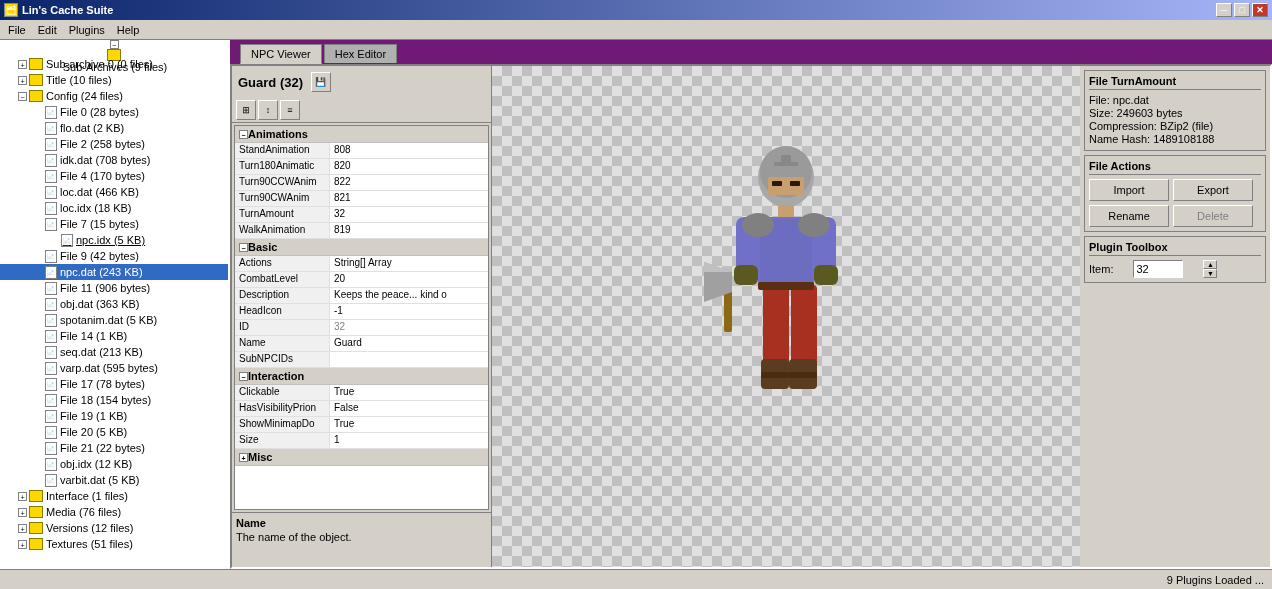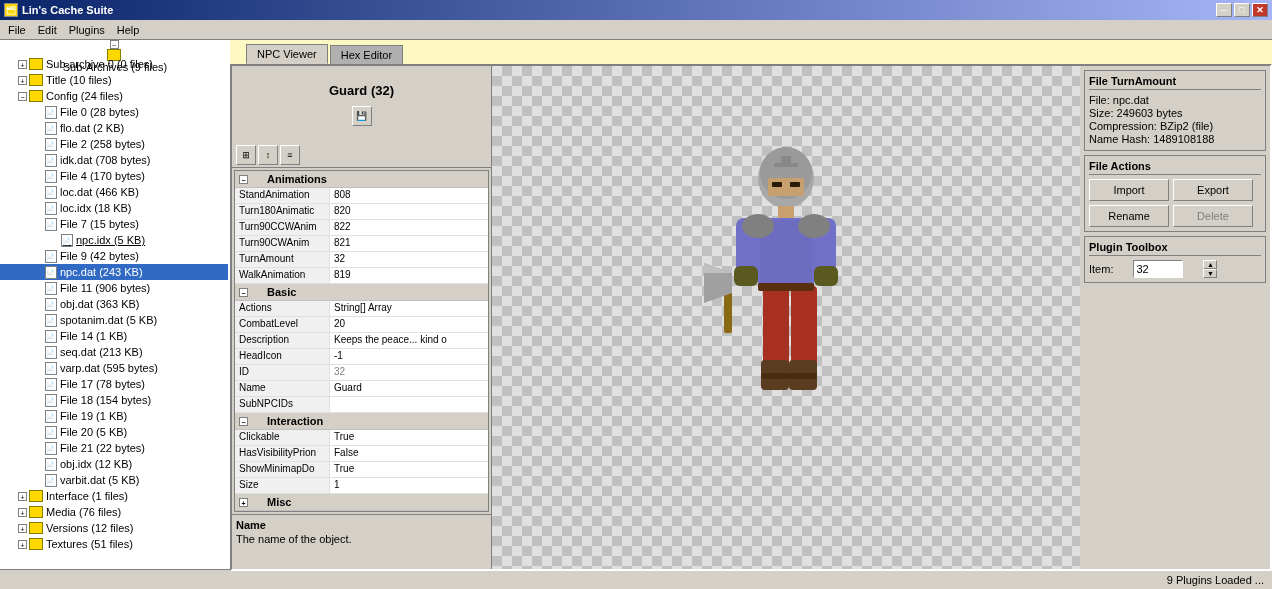--- a/index.html
+++ b/index.html
@@ -24,39 +24,39 @@
     .tree-container { flex: 1; overflow-y: auto; overflow-x: hidden; background: white; }
     
     
     .tree-item { display: flex; align-items: center; height: 16px; padding-left: 2px; cursor: pointer; white-space: nowrap; font-size: 11px; }
     .tree-item.selected { background: #316ac5; color: white; }
     
     
     .right-content { flex: 1; display: flex; flex-direction: column; background: #d4d0c8; }
     
     
-    .tabs { display: flex; align-items: flex-end; padding-left: 16px; padding-top: 4px; background: #fef9c3; }
+    .tabs { display: flex; align-items: flex-start; padding-left: 10px; padding-top: 4px; background: #701a75; }
     .tab { padding: 3px 10px; border: 1px solid #808080; background: #d4d0c8; cursor: pointer; font-size: 11px; margin-right: 2px; border-bottom: none; position: relative; }
     .tab.active { background: #d4d0c8; border-bottom: 1px solid #d4d0c8; z-index: 1; }
     .tab:not(.active) { background: #b0b0b0; }
     
     
     .tab-content { flex: 1; display: flex; background: #d4d0c8; border: 2px solid; border-color: #808080 #fff #fff #808080; }
     
     
     .npc-panel { width: 260px; border-right: 1px solid #808080; display: flex; flex-direction: column; background: #d4d0c8; }
-    .npc-header { text-align: center; padding: 17px; font-size: 13px; font-weight: bold; display: flex; align-items: center; justify-content: flex-start; gap: 8px; flex-direction: column; }
+    .npc-header { text-align: center; padding: 6px; font-size: 13px; font-weight: bold; display: flex; align-items: center; justify-content: flex-start; gap: 8px; }
     .save-btn { width: 20px; height: 20px; border: 1px solid; border-color: #fff #808080 #808080 #fff; background: #d4d0c8; display: flex; align-items: center; justify-content: center; cursor: pointer; font-size: 9px; }
     
     .toolbar-row { display: flex; gap: 2px; padding: 2px 4px; border-bottom: 1px solid #808080; }
     .toolbar-btn { width: 20px; height: 20px; border: 1px solid; border-color: #fff #808080 #808080 #fff; background: #d4d0c8; cursor: pointer; display: flex; align-items: center; justify-content: center; font-size: 9px; }
     
     
     .props-container { flex: 1; overflow-y: auto; background: white; border: 1px solid #808080; margin: 2px; }
-    .prop-section-header { background: #d4d0c8; padding: 2px 4px; display: flex; align-items: center; gap: 19px; font-weight: bold; font-size: 11px; cursor: pointer; border-bottom: 1px solid #c0c0c0; }
+    .prop-section-header { background: #d4d0c8; padding: 2px 4px; display: flex; align-items: center; gap: 0; font-weight: bold; font-size: 11px; cursor: pointer; border-bottom: 1px solid #c0c0c0; }
     .prop-row { display: flex; border-bottom: 1px solid #e0e0e0; min-height: 16px; }
     .prop-name { width: 95px; padding: 1px 4px; border-right: 1px solid #e0e0e0; background: #f0f0f0; font-size: 10px; flex-shrink: 0; overflow: hidden; text-overflow: ellipsis; white-space: nowrap; }
     .prop-value { flex: 1; padding: 1px 4px; font-size: 10px; overflow: hidden; text-overflow: ellipsis; white-space: nowrap; }
     .prop-value.grayed { color: #808080; }
     
     
     .desc-panel { height: 55px; border-top: 1px solid #808080; padding: 4px; background: #d4d0c8; }
     .desc-title { font-weight: bold; font-size: 11px; margin-bottom: 2px; }
     .desc-text { font-size: 11px; color: #000; }
     

